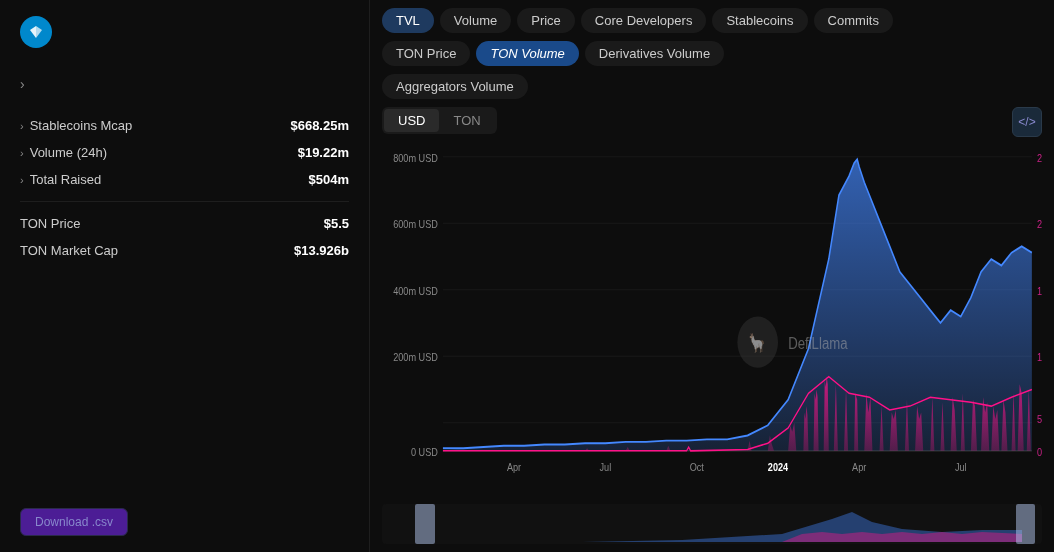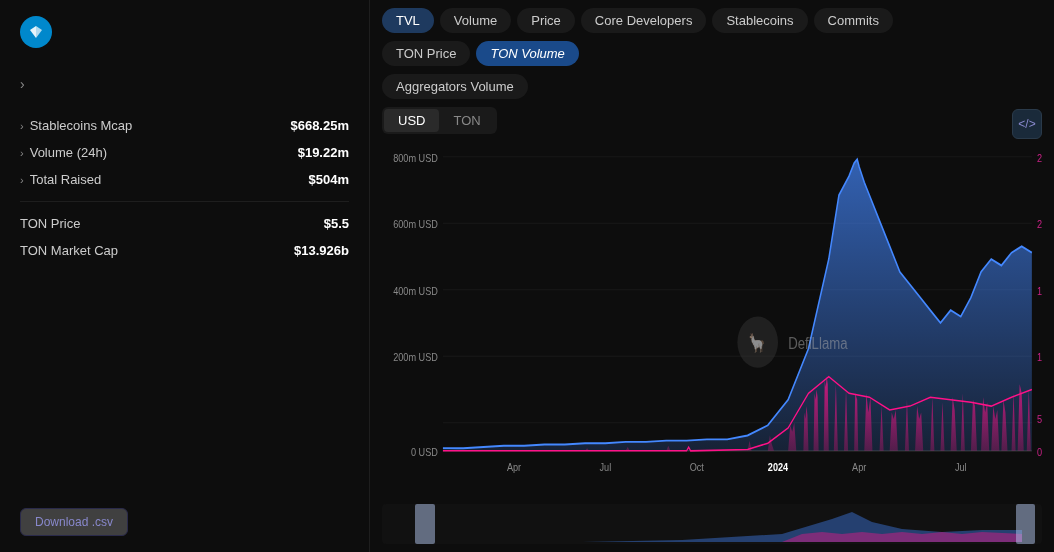--- a/index.html
+++ b/index.html
@@ -93,21 +93,21 @@
 
     .divider {
       height: 1px;
       background: #1e1e1e;
       margin: 8px 0;
     }
 
     .download-btn {
       margin-top: auto;
       width: fit-content;
-      background: #404040;
+      background: #4c1d95;
       border: 1px solid #2a2a4a;
       color: #8888cc;
       padding: 6px 14px;
       border-radius: 6px;
       font-size: 12px;
       cursor: pointer;
     }
 
     
     .right-panel {
@@ -170,21 +170,21 @@
       color: #888;
     }
     .currency-btn.active {
       background: #2a2a2a;
       color: #fff;
     }
 
     .chart-controls-row {
       display: flex;
       justify-content: space-between;
-      align-items: center;
+      align-items: flex-start;
       margin-bottom: 4px;
     }
 
     .embed-btn {
       width: 30px;
       height: 30px;
       background: #1a2a3a;
       border: 1px solid #2a3a4a;
       border-radius: 6px;
       display: flex;
@@ -275,20 +275,21 @@
       <button class="tab-btn">Price</button>
       <button class="tab-btn">Core Developers</button>
       <button class="tab-btn">Stablecoins</button>
       <button class="tab-btn">Commits</button>
     </div>
 
   <div class="tab-row-2">
 
   <button class="tab-btn">TON Price</button>
       <button class="tab-btn active-blue">TON Volume</button>
+      <button class="tab-btn">Derivatives Volume</button>
     </div>
 
   <div class="tab-row-2">
 
   <button class="tab-btn">Aggregators Volume</button>
     </div>
 
   <div class="chart-controls-row">
     <div class="currency-toggle">
       <button class="currency-btn active">USD</button>

